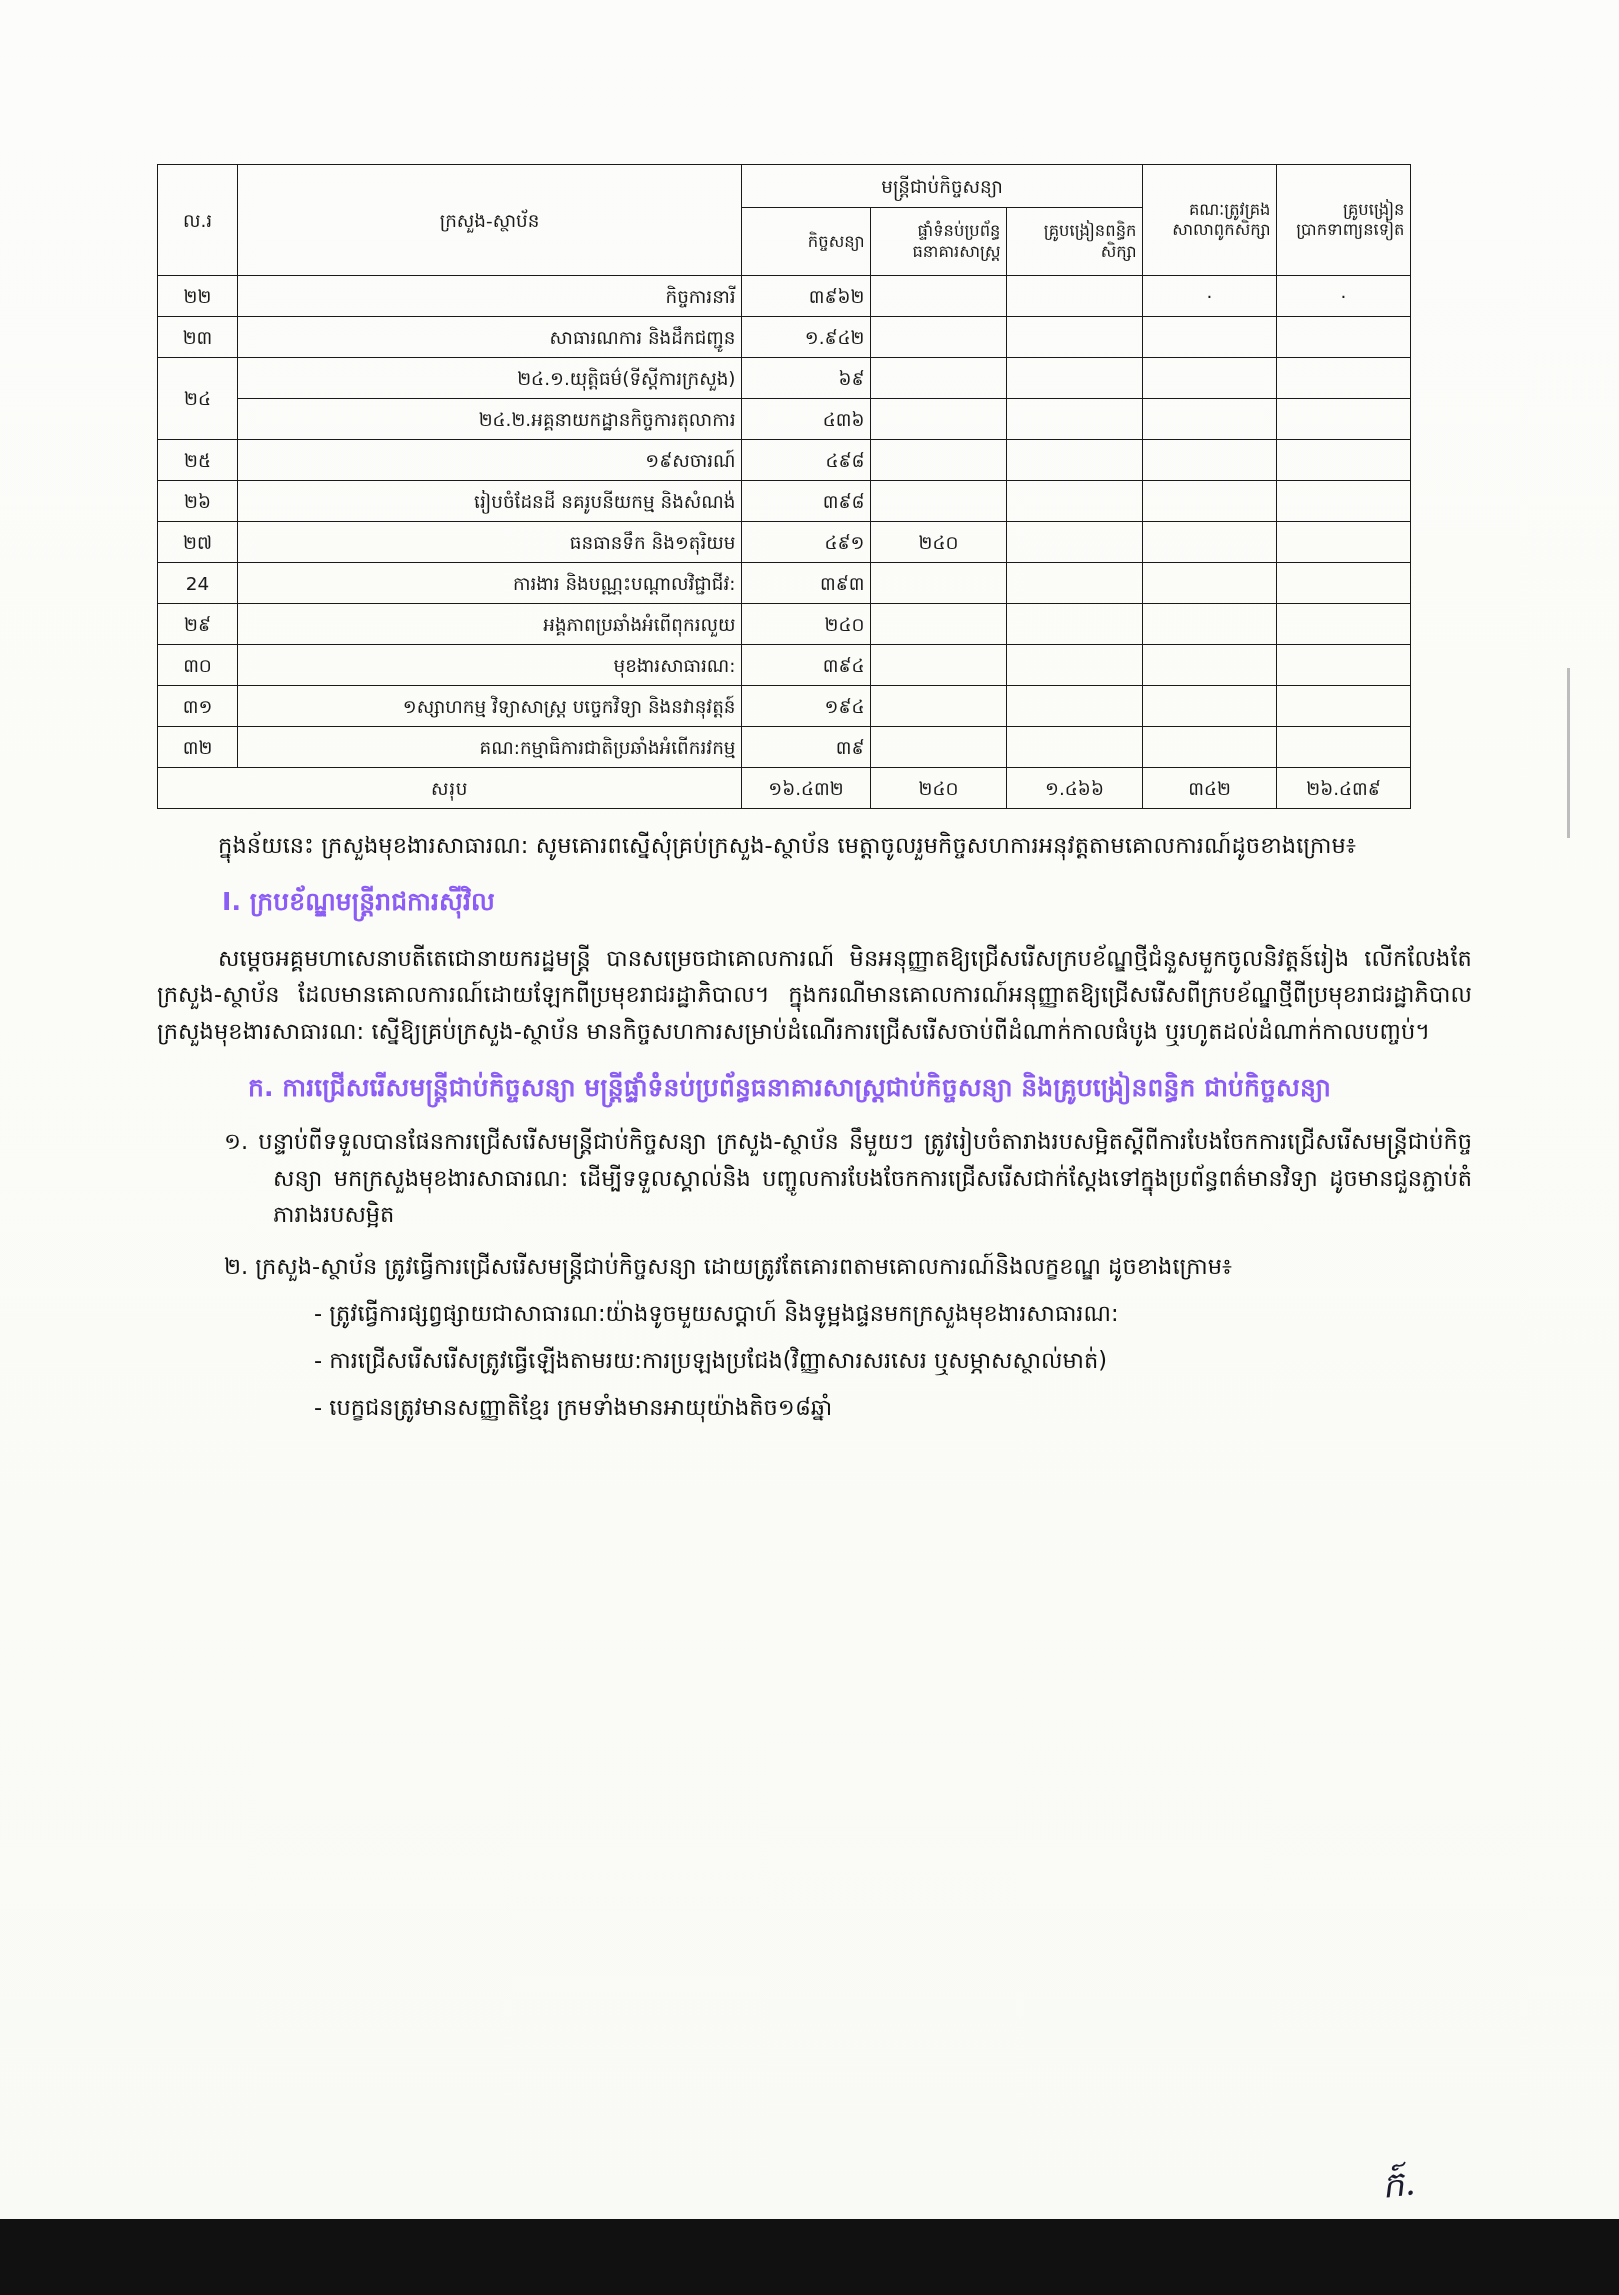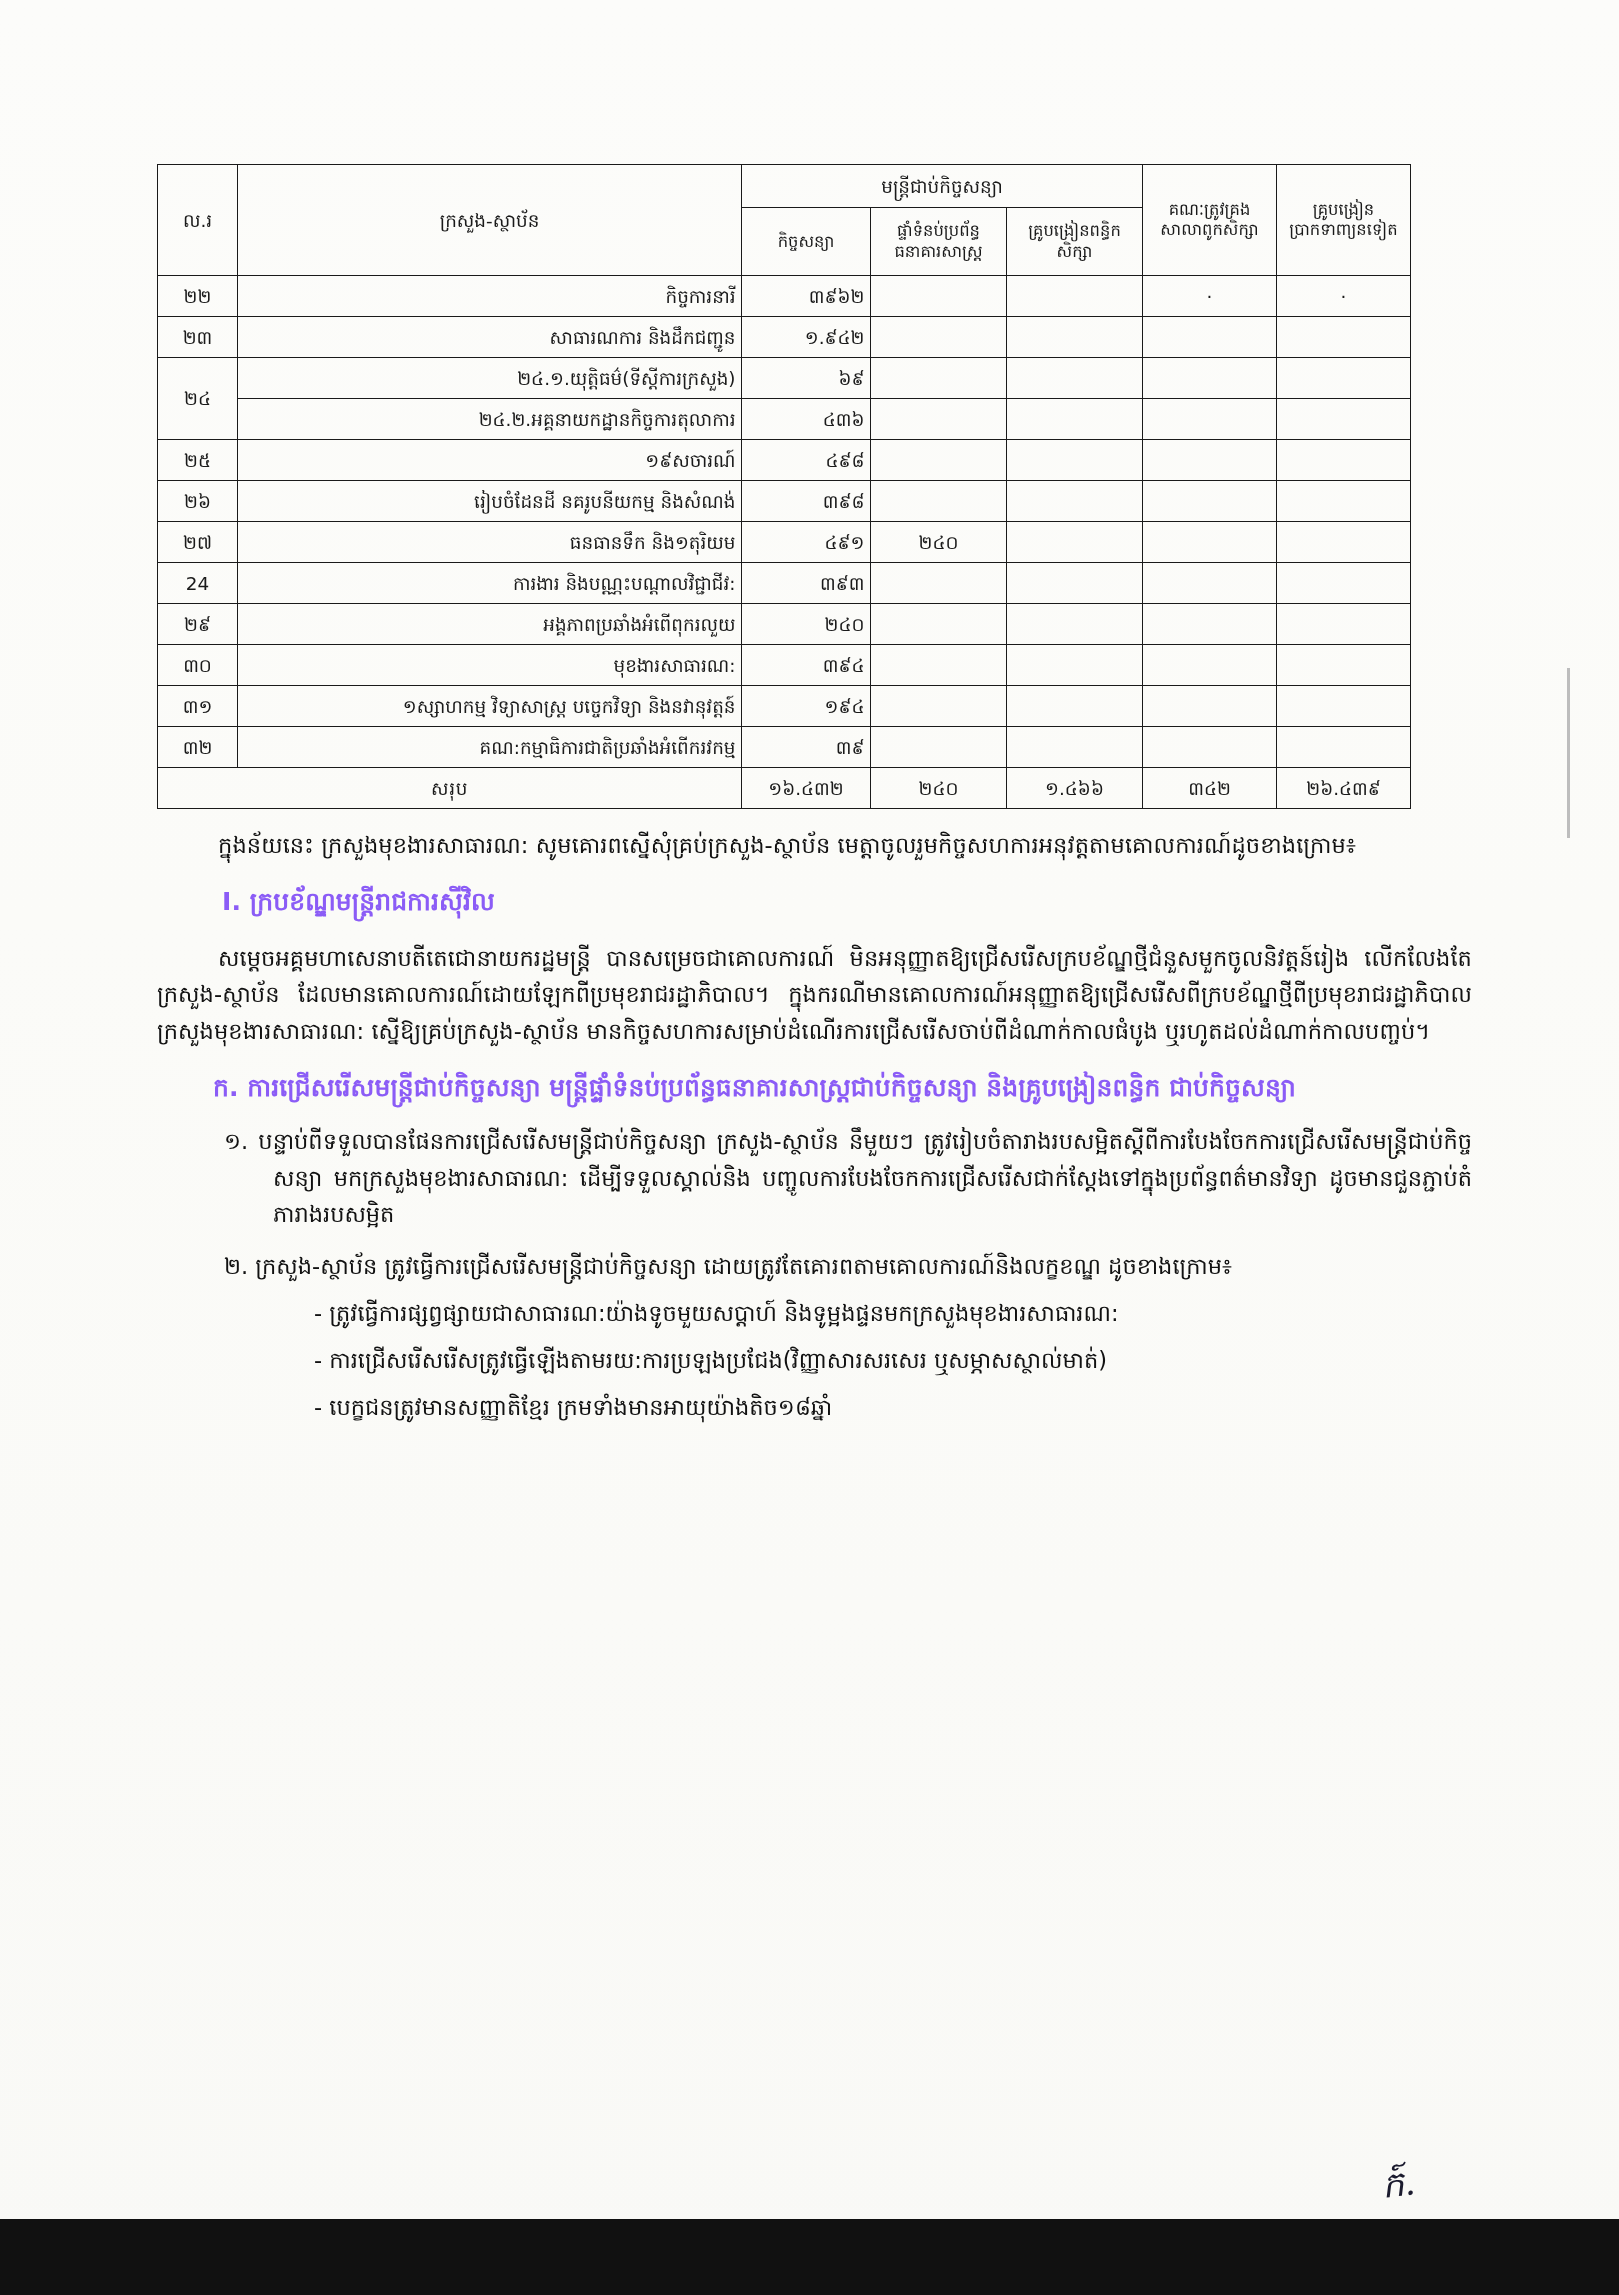--- a/index.html
+++ b/index.html
@@ -47,21 +47,21 @@
   }
   .th-center { text-align: center; }
   .col-no { width: 80px; text-align: center; }
   .col-name { width: 504px; text-align: right; padding-left: 12.3px; }
   .col-num { width: 129px; text-align: right; }
   .col-num2 { width: 136px; text-align: center; }
   .col-num3 { width: 136px; text-align: center; }
   .col-num4 { width: 134px; text-align: center; }
   .col-num5 { width: 134px; text-align: center; }
   .hdr-tall { height: 102px; }
-  .sub-hdr { font-size: 16.4px; text-align: center; line-height: 1.2; }
+  .sub-hdr { font-size: 16.4px; text-align: right; line-height: 1.2; }
   .row-h { height: 41px; }
   .total-row td { text-align: center; font-weight: bold; }
   .total-row td.total-label { text-align: center; letter-spacing: 0.7px; }
 
   
   .para {
     font-size: 22.5px;
     line-height: 1.62;
     color: #111;
     margin: 17.7px 0 0 0;
@@ -70,21 +70,21 @@
   }
   .para.indent { text-indent: 61px; }
   .heading {
     font-size: 25px;
     font-weight: bold;
     margin: 23px 0 0 0;
     color: #8b5cf6;
     letter-spacing: 0.1px;
   }
   .heading.ind1 { margin-left: 65px; }
-  .heading.ind2 { margin-left: 56px; }
+  .heading.ind2 { margin-left: 91px; }
   .sub-para {
     font-size: 22.5px;
     line-height: 1.62;
     color: #111;
     margin: 15px 0 0 0;
     text-align: justify;
     padding-left: 116px;
     text-indent: -49px;
   }
   .bullet {

